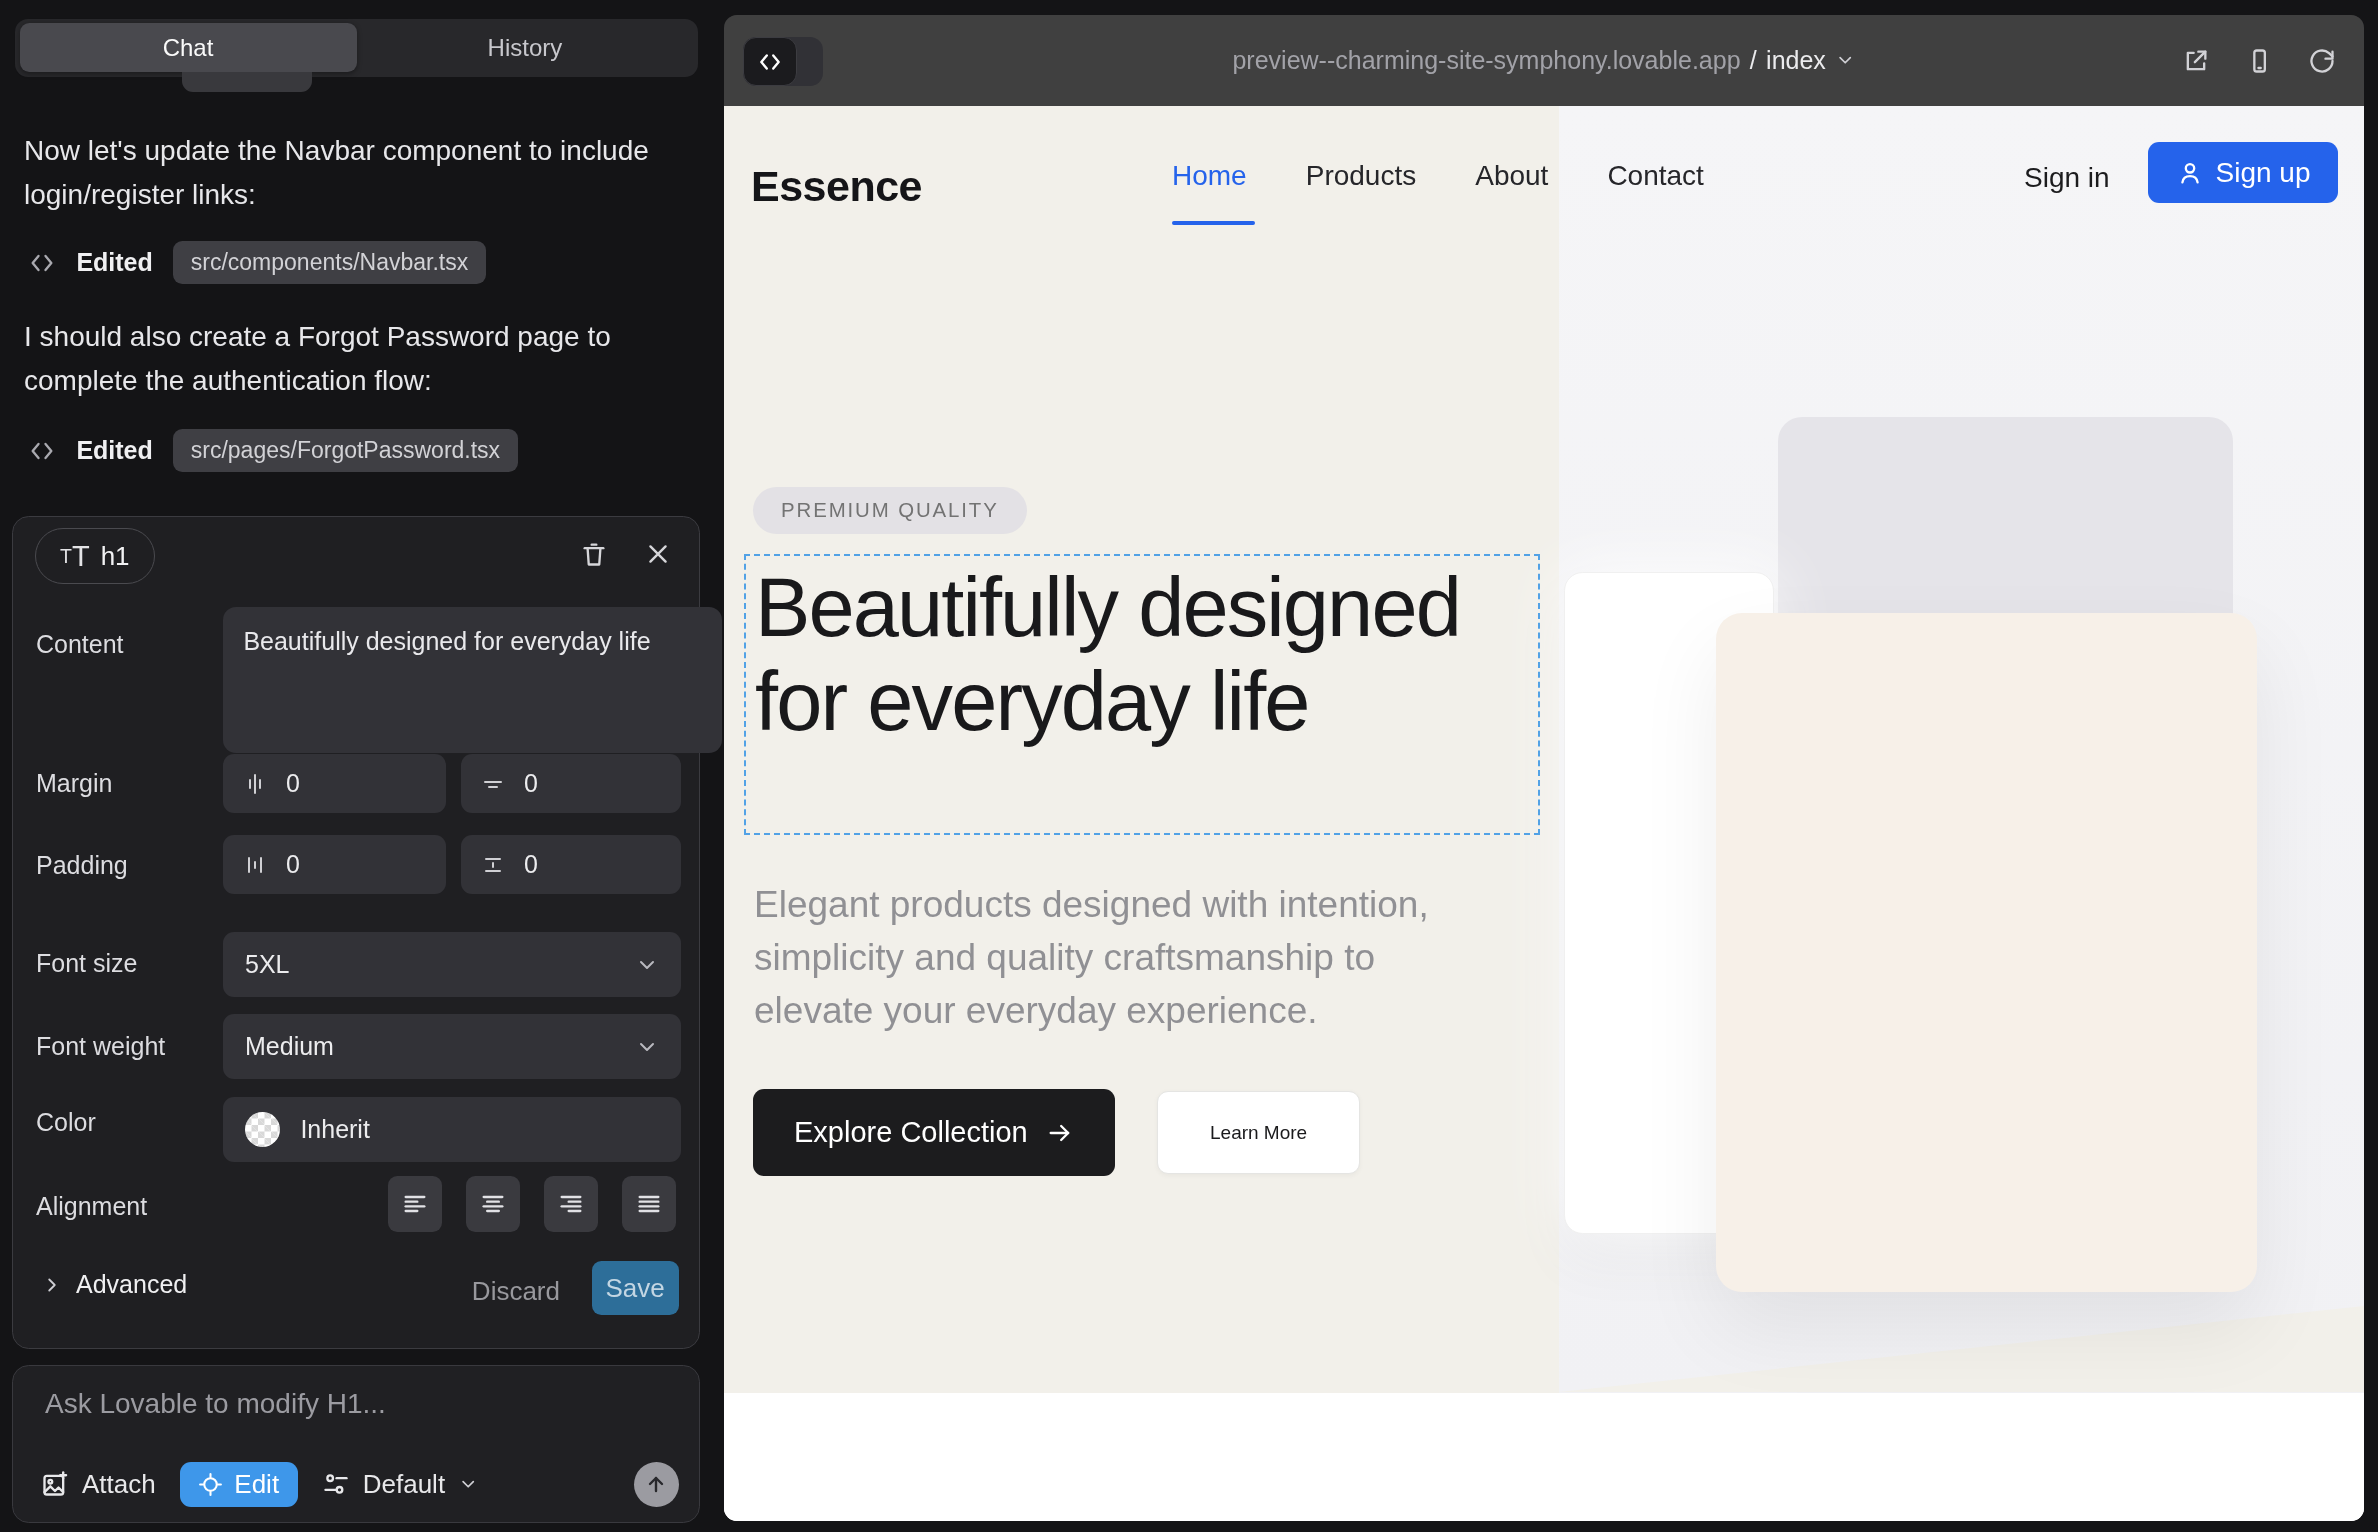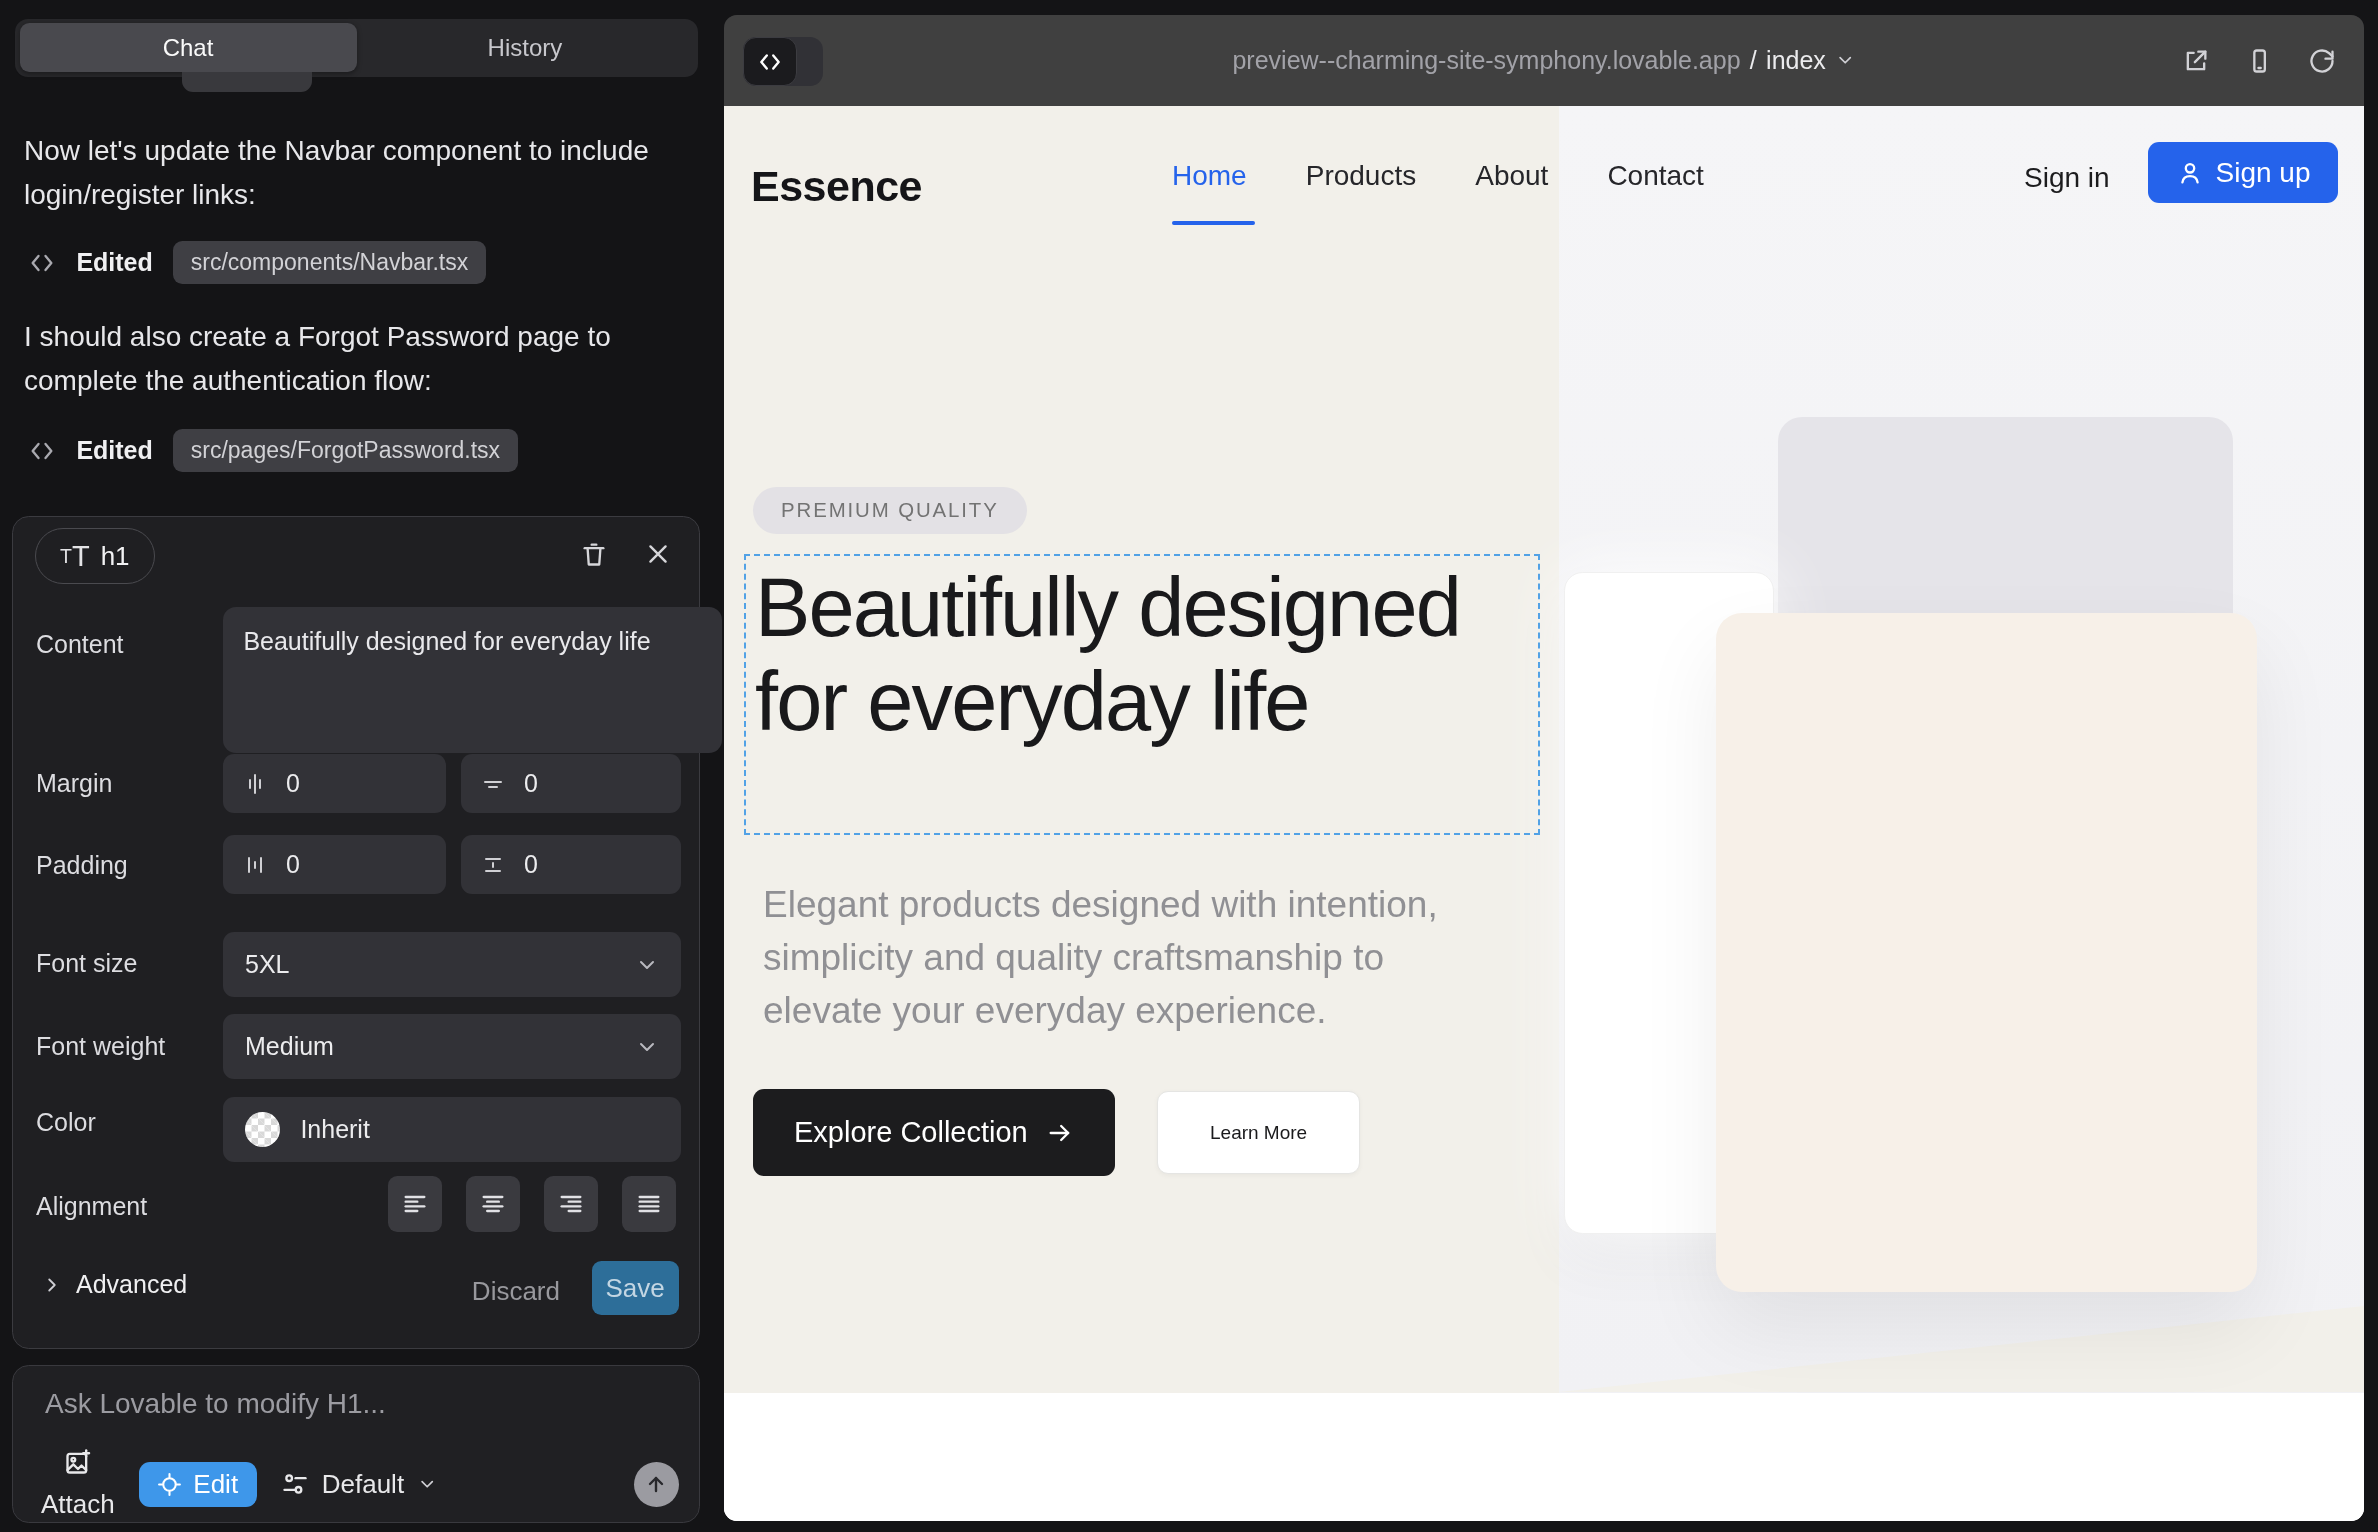--- a/index.html
+++ b/index.html
@@ -73,21 +73,21 @@
   .navlink{cursor:pointer;}
   .navlink.active{color:#2563eb;}
   .nav-underline{left:448px;top:115px;width:83px;height:3.7px;background:#2563eb;border-radius:1.9px;}
   .signin{left:1300px;top:56px;font-size:28px;color:#1c1c1e;cursor:pointer;}
   .signupbtn{left:1424px;top:36px;width:190px;height:61px;background:#2563eb;border-radius:11px;display:flex;align-items:center;justify-content:center;gap:12px;color:#fff;font-size:28px;cursor:pointer;}
 
   .badge{left:29px;top:381px;height:47px;background:#e3e1e5;border-radius:24px;display:flex;align-items:center;padding:0 28px;
         font-size:20.4px;letter-spacing:1.9px;color:#737373;font-weight:500;}
   .selbox{left:19.5px;top:448px;width:796px;height:281px;border:2.8px dashed #52a2e6;box-sizing:border-box;}
   .h1{left:31px;top:455px;width:770px;font-size:83px;line-height:94px;font-weight:500;letter-spacing:-1.9px;color:#19191b;}
-  .para{left:39px;top:772px;width:742px;font-size:37px;line-height:53px;color:#909094;}
+  .para{left:30px;top:772px;width:742px;font-size:37px;line-height:53px;color:#909094;}
   .cta1{left:29px;top:983px;height:87px;background:#1c1c1e;border-radius:11px;display:flex;align-items:center;gap:18.6px;padding:0 41px;color:#fff;font-size:29px;cursor:pointer;}
   .cta2{left:433px;top:985px;height:83px;background:#fff;border:1.9px solid #e5e5e3;border-radius:11px;display:flex;align-items:center;padding:0 52px;color:#1a1a1c;font-size:19px;box-sizing:border-box;box-shadow:0 1.9px 5.6px rgba(0,0,0,.04);cursor:pointer;}
   .footer-white{left:0;top:1287px;width:1640px;height:129px;background:#ffffff;}
 
   .swatch{width:35px;height:35px;border-radius:50%;background-color:#fff;
     background-image:linear-gradient(45deg,#d8d8d8 25%,transparent 25%,transparent 75%,#d8d8d8 75%),
                      linear-gradient(45deg,#d8d8d8 25%,transparent 25%,transparent 75%,#d8d8d8 75%);
     background-size:13px 13px;background-position:0 0,6.5px 6.5px;}
 </style>
 </head>
@@ -284,21 +284,21 @@
         </span>
         <span>Advanced</span>
       </div>
       <div class="abs discard" style="right:139px;top:759px;">Discard</div>
       <div class="abs savebtn" style="right:20.4px;top:744px;">Save</div>
     </div>
 
     <div class="abs composer">
       <textarea class="ask" placeholder="Ask Lovable to modify H1..." style=""></textarea>
       <div class="ctlrow">
-        <span class="flex" style="gap:13px;flex-direction:column;">
+        <span class="flex" style="gap:13px;">
           <span class="ic">
             <svg width="28" height="28" viewBox="0 0 24 24" fill="none" stroke="currentColor" stroke-width="2" stroke-linecap="round" stroke-linejoin="round">
                 <rect x="3" y="5" width="16" height="16" rx="2"></rect>
                 <circle cx="8" cy="10" r="1.6"></circle>
                 <path d="M3 19l5-5 4 4 3-3 4 4"></path>
                 <path d="M19 2v5"></path>
                 <path d="M16.5 4.5h5"></path>
               </svg>
           </span>
           <span>Attach</span>

